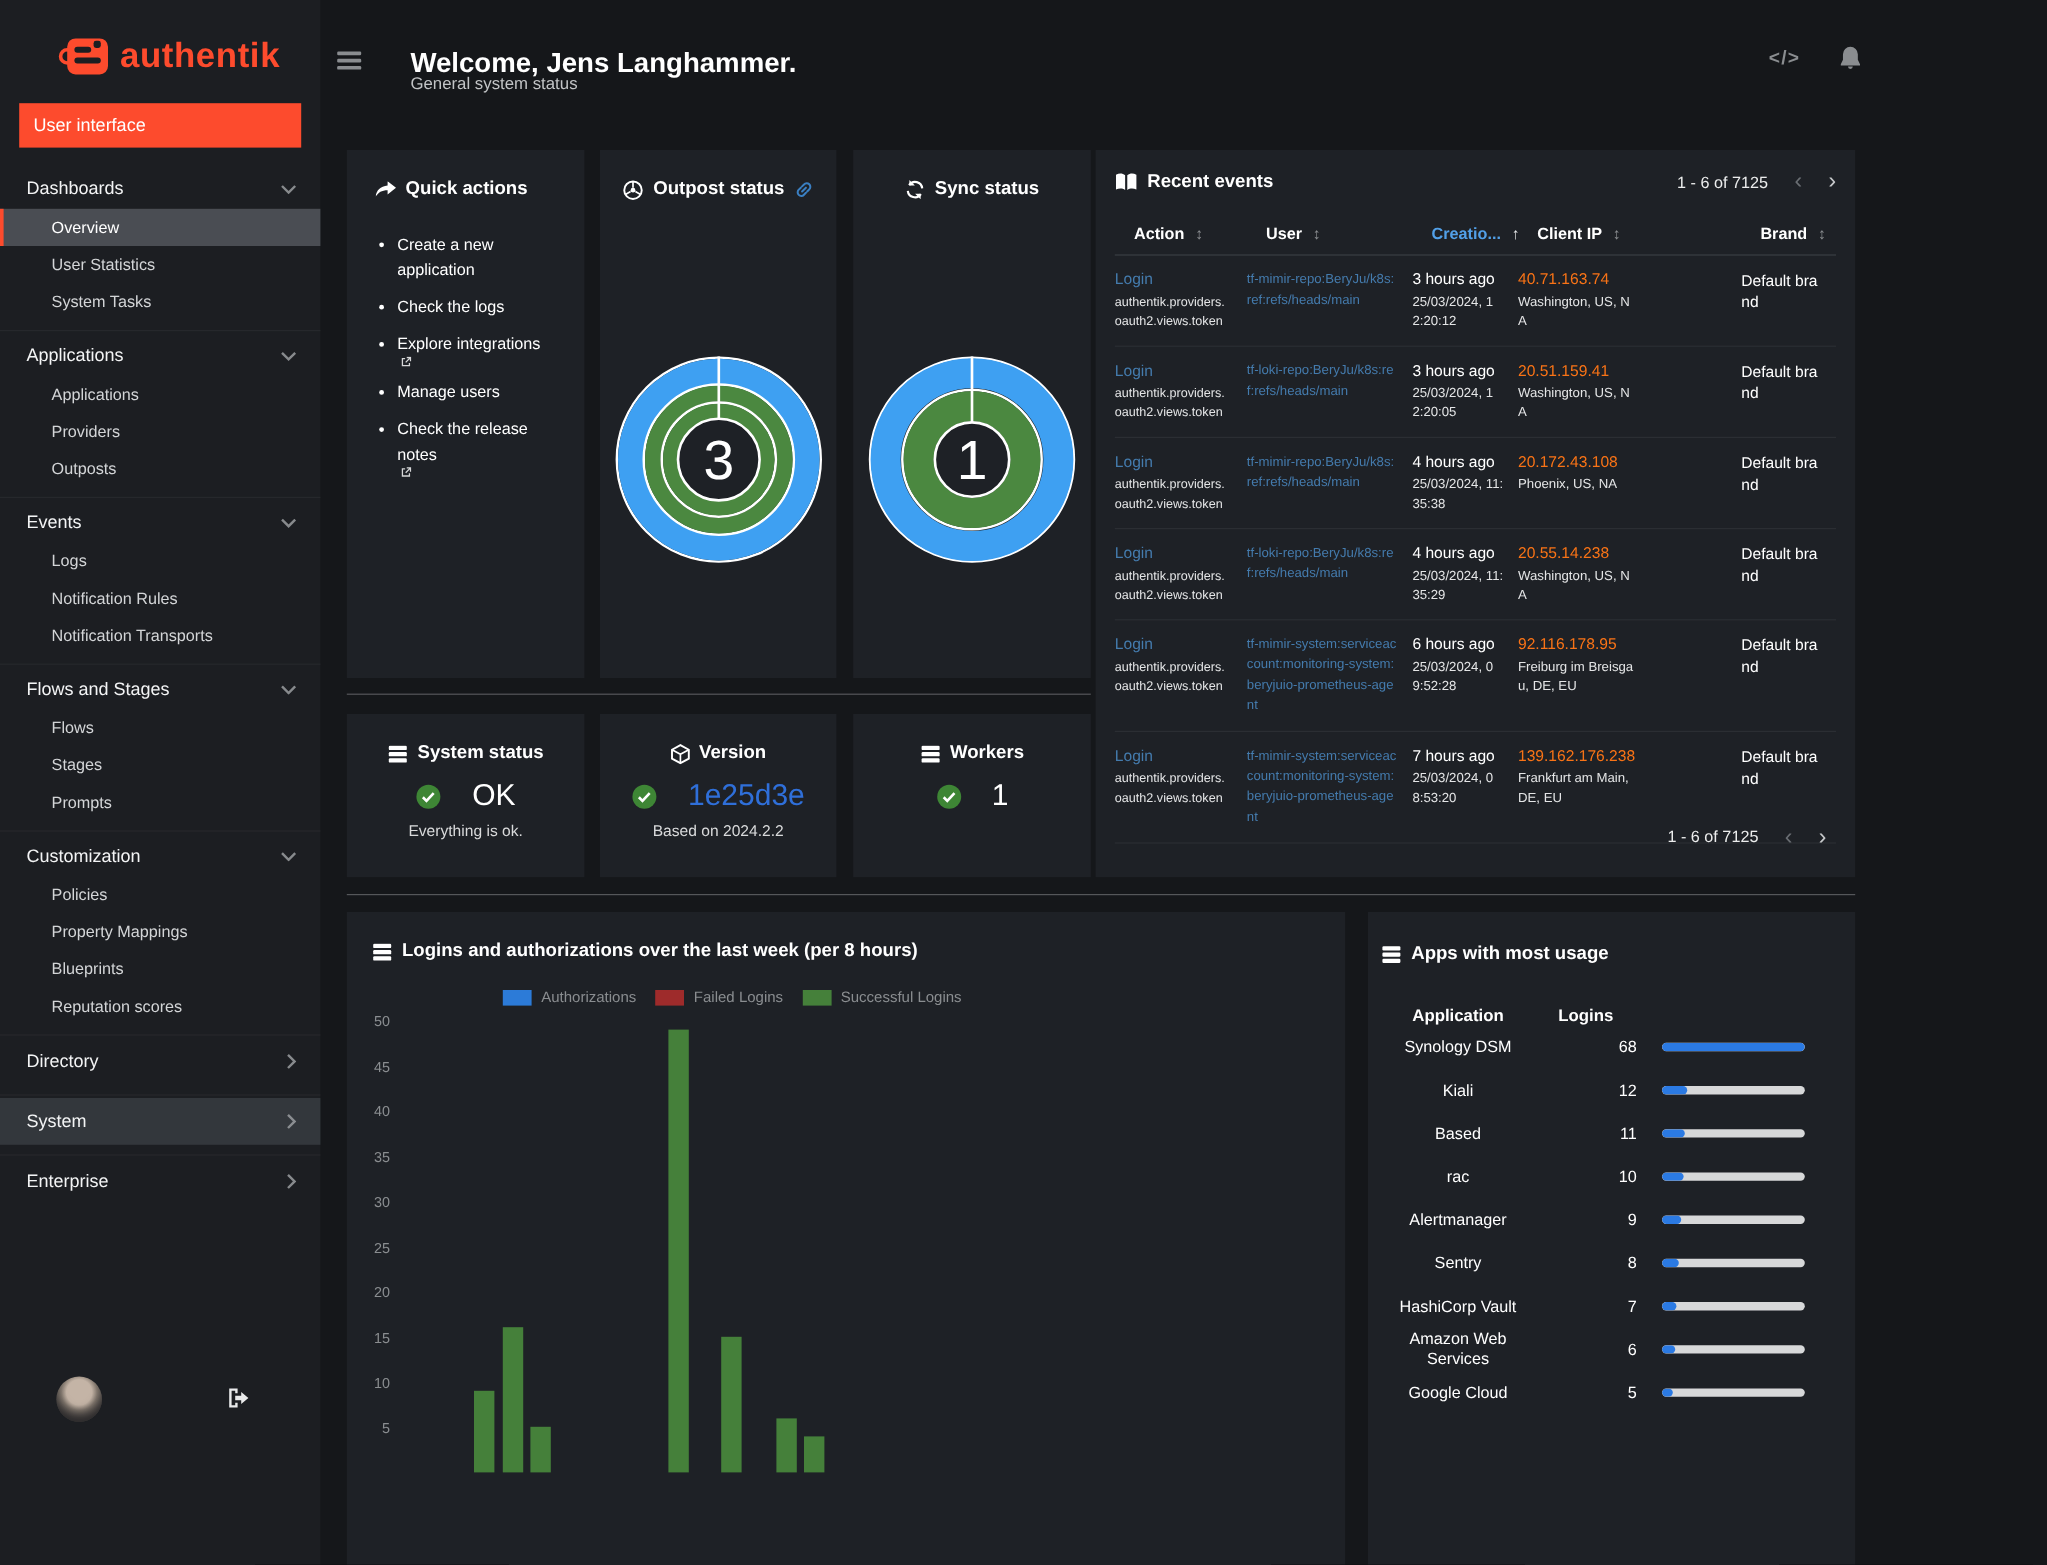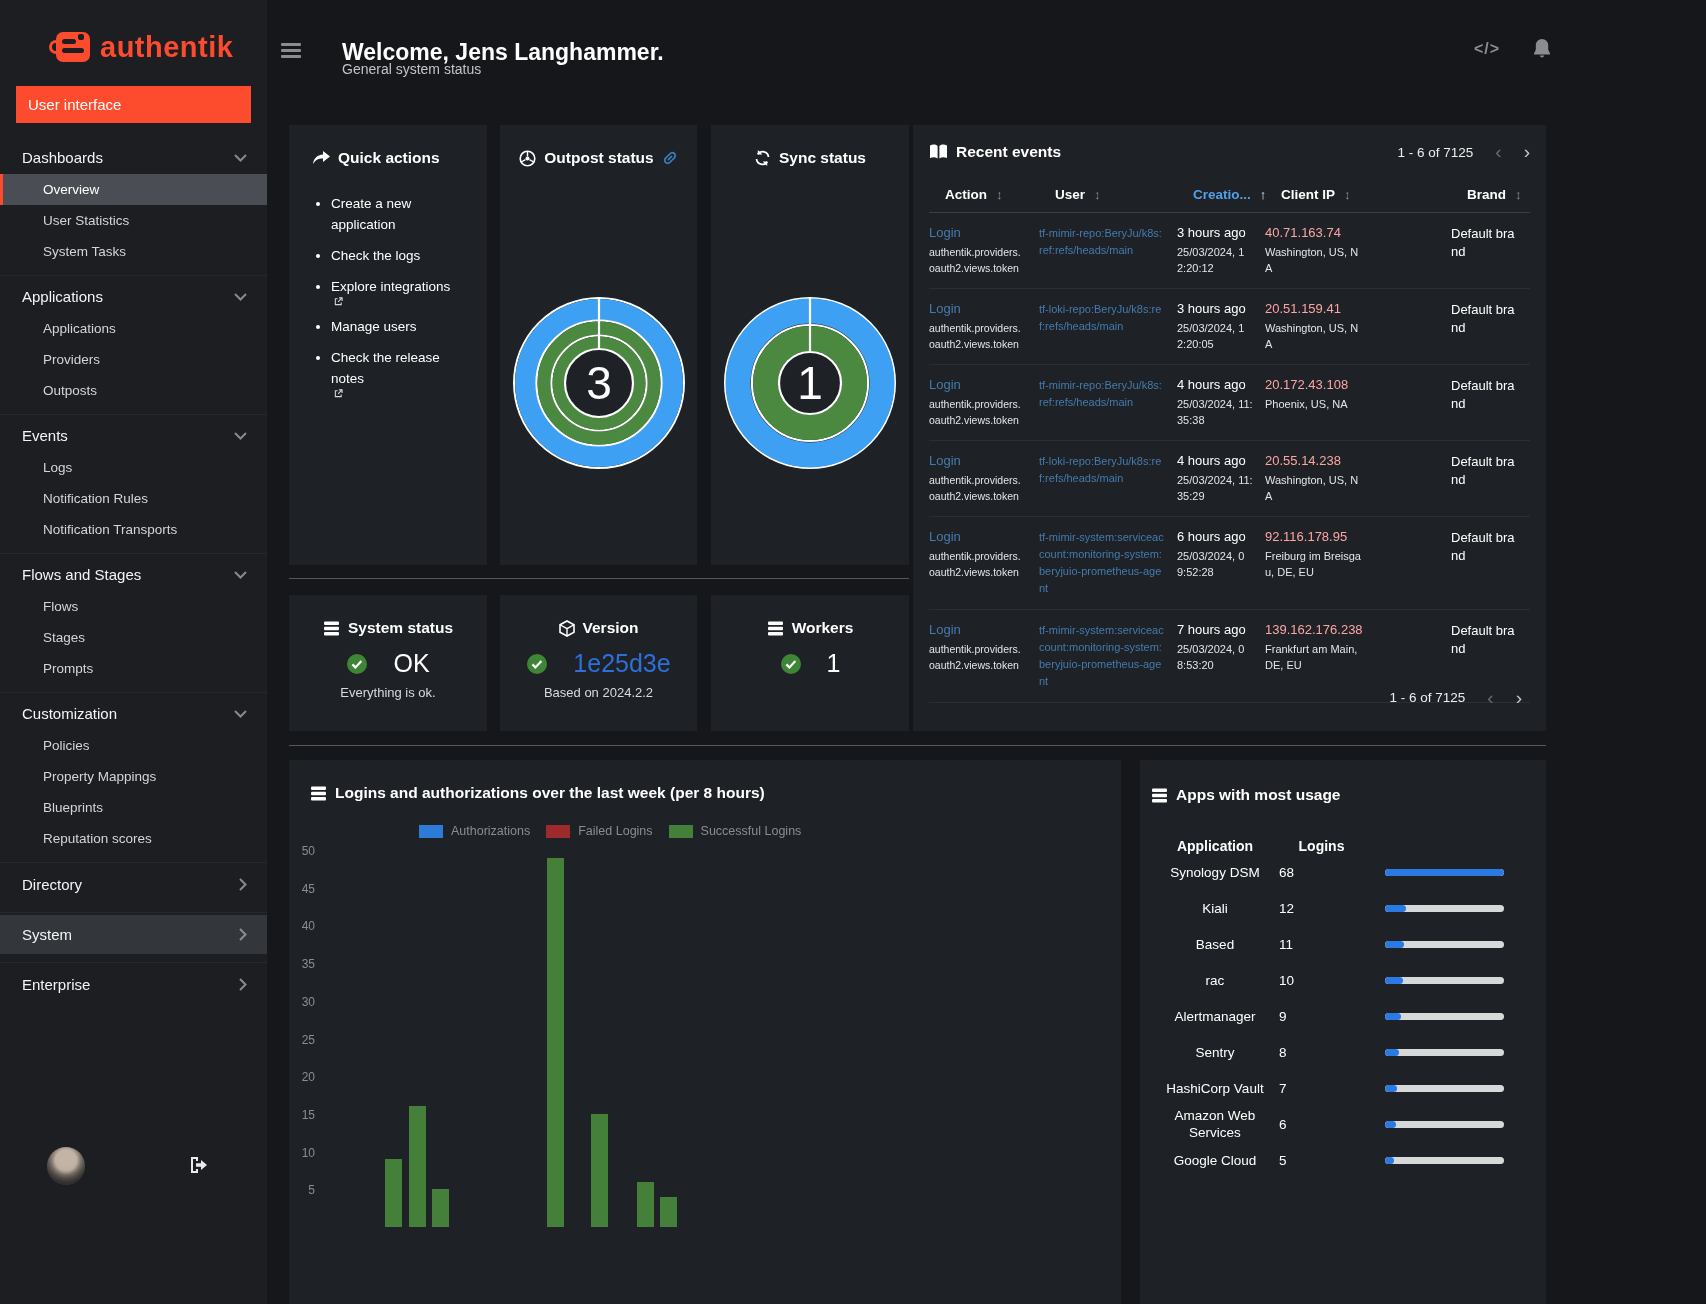--- a/index.html
+++ b/index.html
@@ -65,48 +65,48 @@
   .sort{color:#8a8d90;font-size:13px;}
   .hcell.sorted{color:#52a0e8;}
   .hcell.sorted .sort{color:#e8e9ea;}
   .ev-row{padding:12px 0;border-bottom:1px solid #2b2e33;}
   .ev-row > div{padding-right:12px;}
   .ev-link{color:#447bad;font-size:13px;cursor:pointer;}
   .ev-sub{color:#e4e5e6;font-size:10.5px;line-height:16px;word-break:break-all;max-width:96px;margin-top:4px;}
   .ev-user{color:#447bad;font-size:11px;line-height:17px;word-break:break-all;max-width:128px;cursor:pointer;}
   .ev-rel{font-size:13px;color:#fff;}
   .ev-ts{font-size:11px;line-height:16px;color:#e4e5e6;word-break:break-all;max-width:80px;margin-top:4px;}
-  .ev-ip{font-size:13px;color:#fca5a5;}
+  .ev-ip{font-size:13px;color:#f97316;}
   .ev-loc{font-size:11px;line-height:16px;color:#e4e5e6;word-break:break-all;max-width:100px;margin-top:4px;}
   .ev-brand{font-size:13px;line-height:18px;color:#fff;word-break:break-all;max-width:72px;display:block;}
   .pagination.bottom{position:absolute;right:24px;top:565px;}
 
   .info{width:198px;height:136px;top:595px;text-align:center;padding-top:24px;}
   .info .card-title{justify-content:center;}
   .info-val{margin-top:12px;display:flex;justify-content:center;align-items:center;gap:25px;
             font-size:25px;color:#fff;}
   .info-val.link span{color:#2f6fd9;cursor:pointer;}
   .info-sub{margin-top:7px;font-size:13px;color:#d9dadb;}
   .sys{left:289px;} .ver{left:500px;width:197px;} .wrk{left:711px;}
 
   .chart-card{left:289px;top:760px;width:832px;height:544px;padding:24px 0 0 21px;overflow:hidden;}
   .legend{position:absolute;left:130px;top:64px;display:flex;gap:16px;align-items:center;}
   .legend-item{display:flex;gap:8px;align-items:center;font-size:12.5px;color:#8a8d90;}
   .swatch{width:24px;height:13px;display:inline-block;}
-  .plot{position:absolute;left:0;top:0;width:832px;height:544px;}
+  .plot{position:absolute;left:10px;top:0;width:832px;height:544px;}
   .ytick{position:absolute;left:2px;width:24px;text-align:right;font-size:12px;color:#8a8d90;transform:translateY(-6px);}
   .bar{position:absolute;width:17px;}
 
   .apps{left:1140px;top:760px;width:406px;height:544px;padding:26px 0 0 11px;}
   .apps-head{display:flex;margin-top:34px;font-size:14px;font-weight:bold;}
   .apps-head .c1{width:128px;text-align:center;}
   .apps-head .c2{width:85px;text-align:center;}
   .app-row{display:flex;align-items:center;min-height:36px;}
   .app-name{width:128px;text-align:center;font-size:13.5px;color:#fff;line-height:17px;}
-  .app-count{width:85px;text-align:left;font-size:13.5px;color:#fff;}
+  .app-count{width:85px;text-align:right;font-size:13.5px;color:#fff;}
   .app-barwrap{width:119px;height:7px;border-radius:4px;background:#d7d8d9;margin-left:21px;position:relative;overflow:hidden;}
   .app-barfill{position:absolute;left:0;top:0;height:7px;border-radius:4px;background:#2b7ae3;}
   svg{display:block;}
 </style>
 </head>
 <body>
 
 <div class="page">
 
   <aside class="sidebar">

